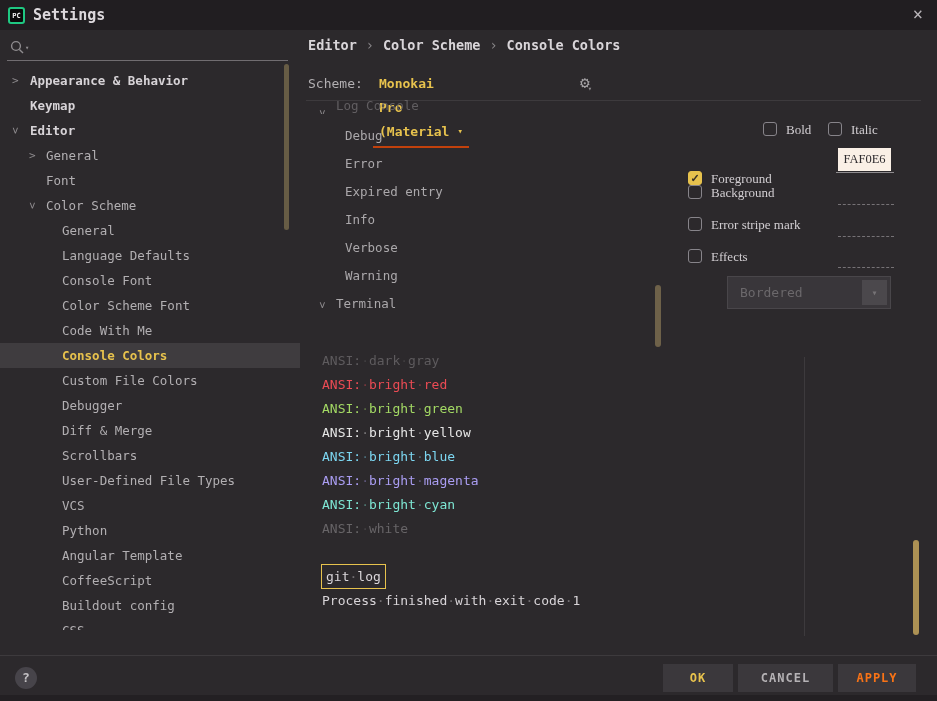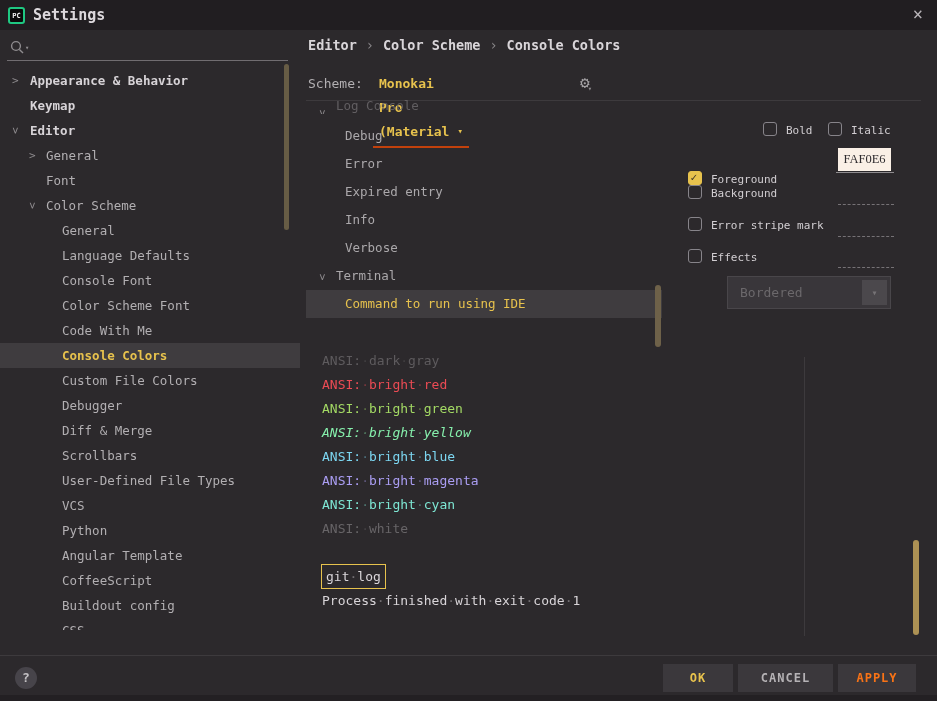--- a/index.html
+++ b/index.html
@@ -53,21 +53,21 @@
   .elem-list { position:absolute; left:306px; top:100px; width:356px; height:248px; overflow:hidden; }
   .elem-row { position:relative; height:28px; line-height:28px; font-size:12.5px; color:#aba8ab; cursor:pointer; }
   .e-l1 .arrow { left:13px; top:1px; } .e-l1 .lbl { margin-left:30px; }
   .e-l2 .lbl { margin-left:39px; }
   .elem-row.selected { background:#3f3c3f; color:#e7c24d; }
   .elem-row.clipped { height:14px; margin-bottom:8px; overflow:hidden; color:#615e61; }
   .elem-row.clipped .inner { position:relative; top:-8px; }
   #elem-thumb { left:655px; top:285px; width:6px; height:62px; background:#6e6149; }
 
   
-  .opt-row { position:absolute; height:16px; line-height:16px; font-size:11px; color:#d2ced2; }
+  .opt-row { position:absolute; height:16px; line-height:16px; font-size:13px; color:#d2ced2;font-family:Liberation Serif, serif; }
   .checkbox { display:inline-block; width:14px; height:14px; border:1.5px solid #87848a; border-radius:3px;
               vertical-align:-2px; margin-right:9px; cursor:pointer; position:relative; }
   .checkbox.checked { background:#e7c24d; border-color:#e7c24d; }
   .checkbox.checked::after { content:"✓"; position:absolute; left:1.5px; top:-2px; color:#3a3226;
               font-size:11px; font-weight:bold; }
   #row-bold   { left:763px; top:122px; }
   #row-italic { left:828px; top:122px; }
   #row-fg     { left:688px; top:153px;margin-top:18px; }
   #row-bg     { left:688px; top:185px; }
   #row-stripe { left:688px; top:217px; }
@@ -167,22 +167,22 @@
   </div>
   <div class="main-sep"></div>
 
   <div class="elem-list" id="elem-list">
       <div class="elem-row e-l1 clipped"><span class="inner"><span class="arrow down">&gt;</span><span class="lbl">Log Console</span></span></div>
       <div class="elem-row e-l2"><span class="inner"><span class="lbl">Debug</span></span></div>
       <div class="elem-row e-l2"><span class="inner"><span class="lbl">Error</span></span></div>
       <div class="elem-row e-l2"><span class="inner"><span class="lbl">Expired entry</span></span></div>
       <div class="elem-row e-l2"><span class="inner"><span class="lbl">Info</span></span></div>
       <div class="elem-row e-l2"><span class="inner"><span class="lbl">Verbose</span></span></div>
+      <div class="elem-row e-l2"><span class="inner"><span class="lbl">Warning</span></span></div>
       <div class="elem-row e-l1"><span class="inner"><span class="arrow down">&gt;</span><span class="lbl">Terminal</span></span></div>
-      <div class="elem-row e-l2 selected"><span class="inner"><span class="lbl">Command to run using IDE</span></span></div>
     </div>
   <div class="thumb" id="elem-thumb"></div>
 
   <div class="opt-row" id="row-bold">
     <span class="checkbox" id="cb-bold"></span><span>Bold</span>
   </div>
   <div class="opt-row" id="row-italic">
     <span class="checkbox" id="cb-italic"></span><span>Italic</span>
   </div>
   <div class="opt-row" id="row-fg">
@@ -204,21 +204,21 @@
   <div class="dash" id="dash-fx"></div>
   <div class="select">
     <span>Bordered</span>
     <span class="sel-arrowbox">▾</span>
   </div>
 
   <div class="preview" id="preview">
       <div class="console-line" style="color: rgb(94, 91, 94);">ANSI:<span class="ws">·</span>dark<span class="ws">·</span>gray</div>
       <div class="console-line" style="color: rgb(236, 75, 84);">ANSI:<span class="ws">·</span>bright<span class="ws">·</span>red</div>
       <div class="console-line" style="color: rgb(163, 217, 100);">ANSI:<span class="ws">·</span>bright<span class="ws">·</span>green</div>
-      <div class="console-line" style="color: #86efac; font-style: italic;">ANSI:<span class="ws">·</span>bright<span class="ws">·</span>yellow</div>
+      <div class="console-line" style="color: #e5e5e5;">ANSI:<span class="ws">·</span>bright<span class="ws">·</span>yellow</div>
       <div class="console-line" style="color: rgb(124, 214, 241);">ANSI:<span class="ws">·</span>bright<span class="ws">·</span>blue</div>
       <div class="console-line" style="color: rgb(170, 157, 242);">ANSI:<span class="ws">·</span>bright<span class="ws">·</span>magenta</div>
       <div class="console-line" style="color: rgb(126, 231, 212);">ANSI:<span class="ws">·</span>bright<span class="ws">·</span>cyan</div>
       <div class="console-line" style="color: rgb(103, 100, 103);">ANSI:<span class="ws">·</span>white</div>
     </div>
   <div class="gitbox" id="gitbox">git<span class="ws">·</span>log</div>
   <div class="exitline" id="exitline">Process<span class="ws">·</span>finished<span class="ws">·</span>with<span class="ws">·</span>exit<span class="ws">·</span>code<span class="ws">·</span>1</div>
   <div class="vdivider"></div>
   <div class="thumb" id="main-thumb"></div>
 

